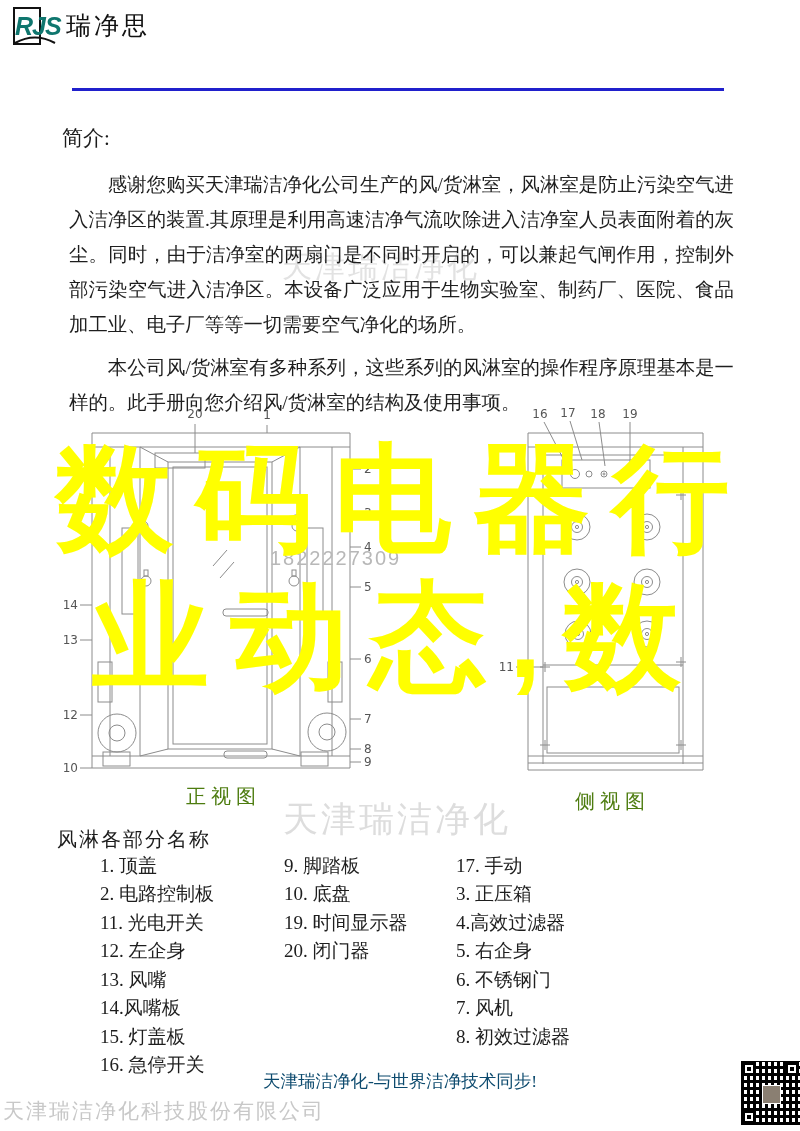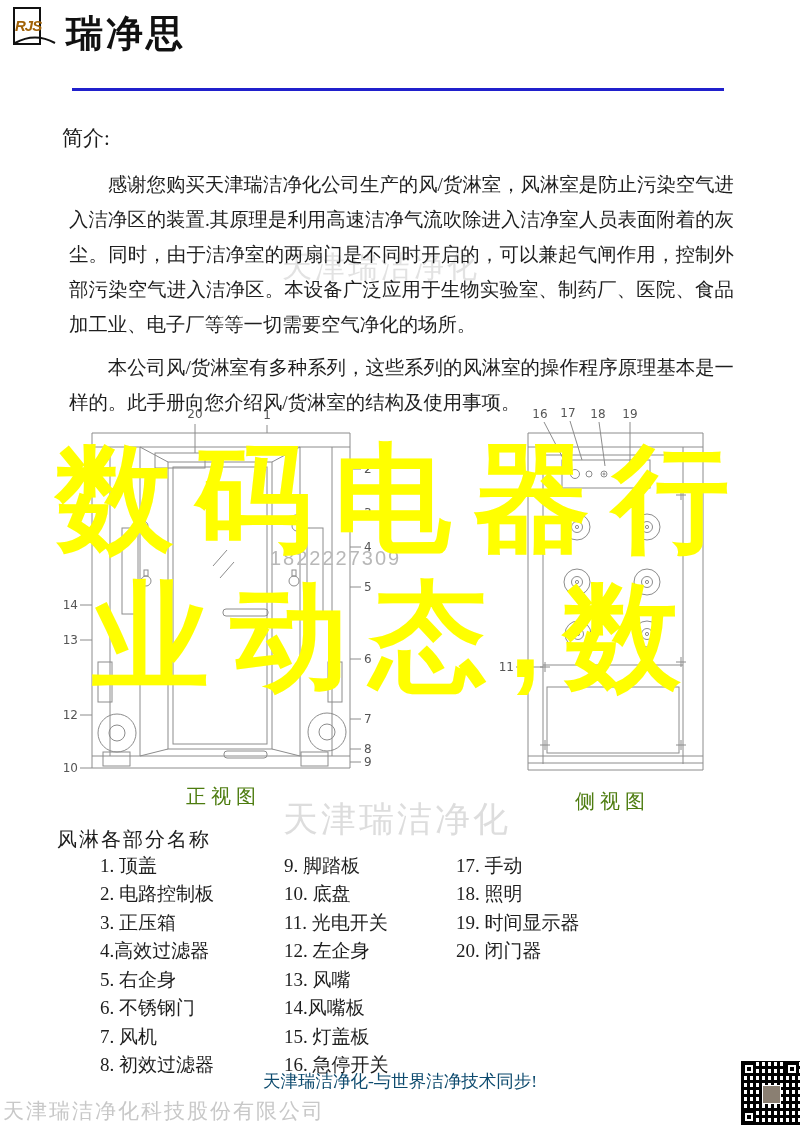--- a/index.html
+++ b/index.html
@@ -6,27 +6,27 @@
   .page{
     position:relative;width:800px;height:1131px;margin:0 auto;
     background:#ffffff;overflow:hidden;
     font-family:"Liberation Serif", serif;color:#1d1d1d;
   }
   .abs{position:absolute;}
   
   .logo-box{
     left:13px;top:7px;width:28px;height:38px;border:2px solid #111;
     font-family:"Liberation Sans",sans-serif;font-weight:bold;font-style:italic;
-    font-size:15px;color:#a16207;text-align:center;line-height:34px;letter-spacing:-1px;
+    font-size:25px;color:#0f766e;text-align:center;line-height:34px;letter-spacing:-1px;
     box-sizing:border-box;z-index:4;
   }
   .logo-swoosh{left:14px;top:36px;width:42px;height:8px;z-index:5;}
   .logo-name{
-    left:66px;top:9px;font-family:"Liberation Sans",sans-serif;font-weight:700;
-    font-size:37px;color:#111;letter-spacing:3px;z-index:4;
+    left:66px;top:9px;font-family:"Liberation Sans",sans-serif;font-weight:400;
+    font-size:25px;color:#111;letter-spacing:3px;z-index:4;
   }
   .doc-title{
     left:350px;top:49px;font-size:30px;font-weight:bold;font-style:italic;
     letter-spacing:45px;white-space:nowrap;color:#141414;z-index:4;
   }
   .title-rule{left:72px;top:88px;width:652px;height:3px;background:#2020cc;z-index:4;}
   
   .intro-heading{left:62px;top:124px;font-size:21px;color:#1b1b1b;z-index:2;}
   .intro-body{left:61px;top:159px;width:681px;z-index:2;}
   .intro-body p{
@@ -207,21 +207,20 @@
   </svg>
   <div class="abs caption" style="left:575px;top:788px;">侧视图</div>
 
   <div class="abs parts-heading">风淋各部分名称</div>
   <div class="abs parts-grid">
     <div>1. 顶盖</div>
     <div>9. 脚踏板</div>
     <div>17. 手动</div>
     <div>2. 电路控制板</div>
     <div>10. 底盘</div>
-    <div>18. 照明</div>
     <div>3. 正压箱</div>
     <div>11. 光电开关</div>
     <div>19. 时间显示器</div>
     <div>4.高效过滤器</div>
     <div>12. 左企身</div>
     <div>20. 闭门器</div>
     <div>5. 右企身</div>
     <div>13. 风嘴</div>
     <div></div>
     <div>6. 不锈钢门</div>

